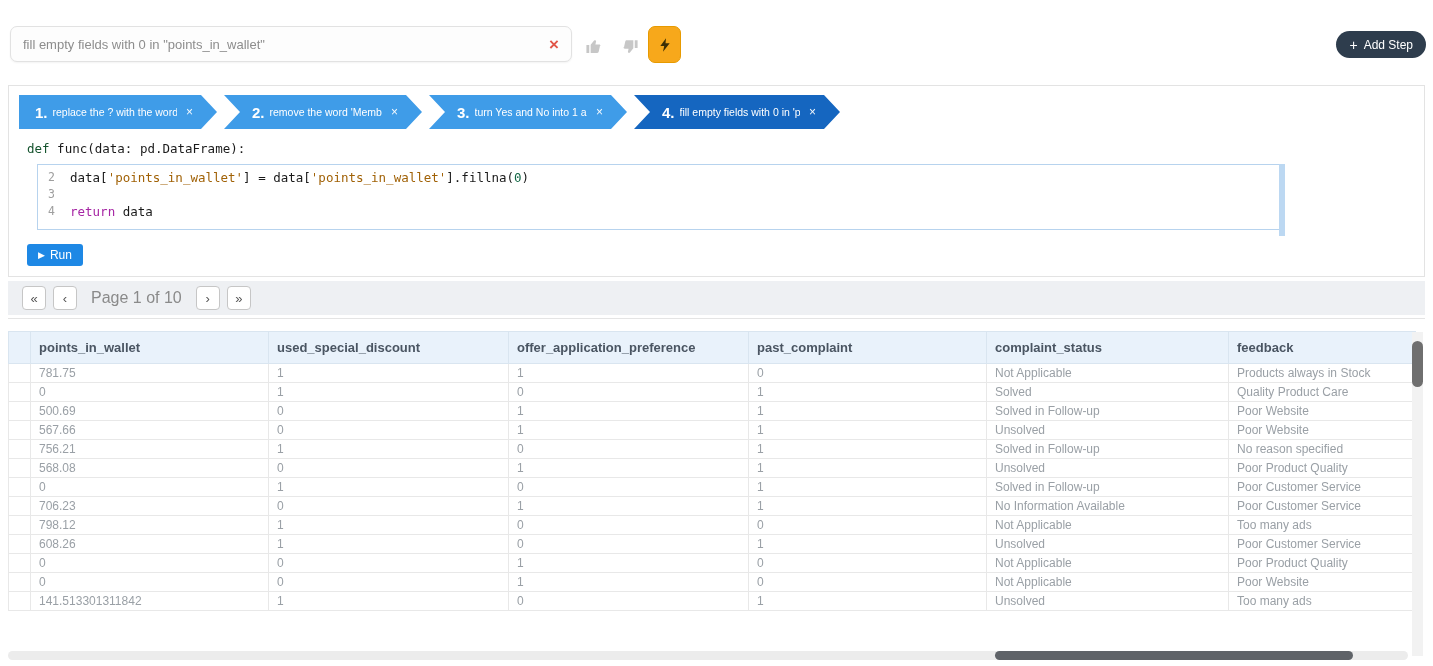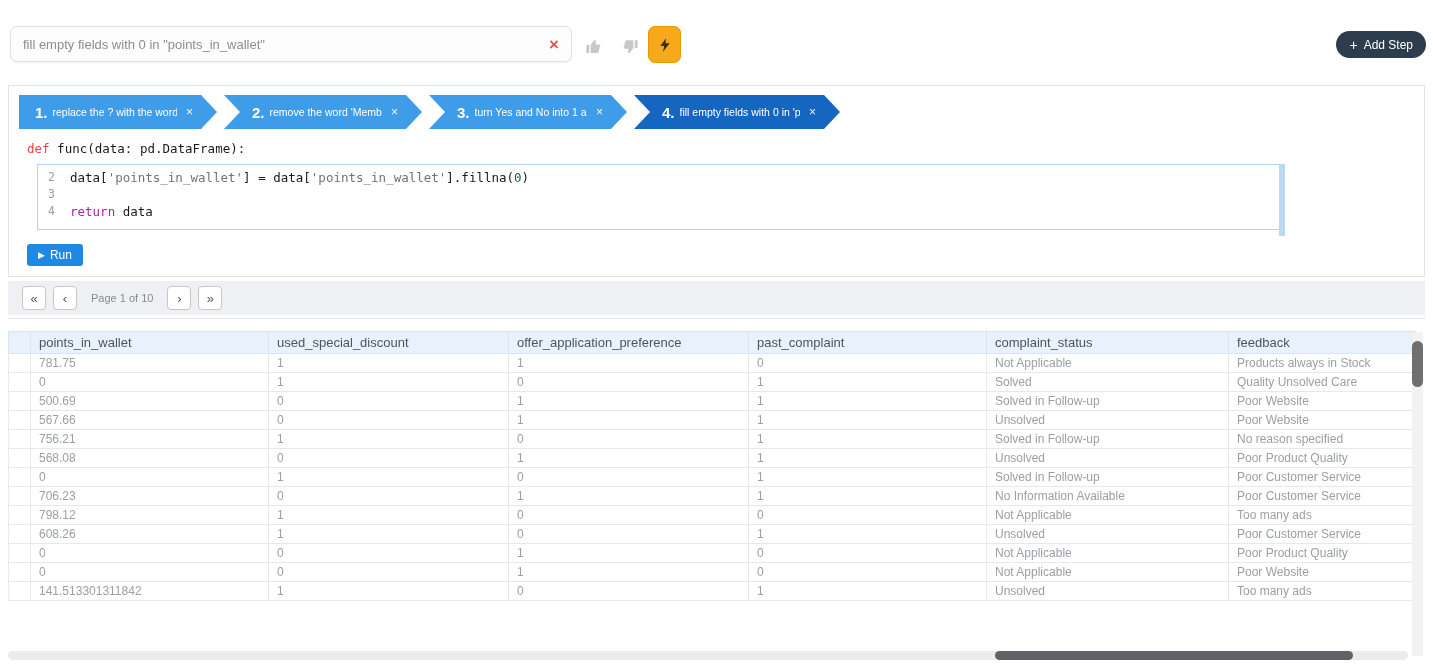--- a/index.html
+++ b/index.html
@@ -59,36 +59,36 @@
   .step.first { clip-path: polygon(0 0, calc(100% - 16px) 0, 100% 50%, calc(100% - 16px) 100%, 0 100%); padding-left: 16px; }
   .step.active { background: var(--step-active,#1566c0); width: 206px; }
   .step-num { font-size: 15px; font-weight: bold; }
   .step-label { font-size: 10.5px; white-space: nowrap; overflow: hidden; }
   .step-close { font-size: 12px; margin-left: 4px; opacity: .95; cursor: pointer; }
 
   .code-signature {
     position: absolute; left: 18px; top: 55px;
     font-family: "DejaVu Sans Mono", monospace; font-size: 12.5px; color: #1a1a1a;
   }
-  .code-signature .kw { color: #ef4444; }
+  .code-signature .kw { color: #14532d; }
 
   .editor {
     position: absolute; left: 28px; top: 78px; width: 1248px; height: 66px;
     border: 1px solid #b7d3ee; background: #fff;
     font-family: "DejaVu Sans Mono", monospace; font-size: 12.5px;
     padding-top: 4px; cursor: text;
   }
   .editor::after {
     content: ""; position: absolute; right: -1px; top: -1px; width: 6px; height: calc(100% + 8px);
     background: #bcd8f2;
   }
   .code-line { display: flex; height: 17px; line-height: 17px; }
   .ln { width: 26px; text-align: right; padding-right: 9px; color: #9e9e9e; font-size: 11.5px; }
   .lc { padding-left: 6px; white-space: pre; color: #1a1a1a; }
-  .lc .str { color: #737373; text-align: right; }
+  .lc .str { color: #a16207; text-align: right; }
   .lc .num { color: #116644; }
   .lc .kw2 { color: #a626a4; }
 
   .run-btn {
     position: absolute; left: 18px; top: 158px; height: 22px;
     background: var(--accent,#1e88e5); color: #fff; border: none; border-radius: 3px;
     font-family: "Liberation Sans", sans-serif; font-size: 12px;
     display: flex; align-items: center; gap: 5px; padding: 0 11px; cursor: pointer;
   }
   .run-btn .tri { font-size: 9px; }
@@ -96,31 +96,31 @@
   
   .pager {
     position: absolute; left: 8px; top: 281px; width: 1417px; height: 34px;
     background: #eef0f3; display: flex; align-items: center; padding-left: 14px;
   }
   .pg-btn {
     width: 24px; height: 24px; background: #fff; border: 1px solid #c6c6c6; border-radius: 4px;
     color: #555; font-size: 13px; display: flex; align-items: center; justify-content: center;
     margin-right: 7px; cursor: pointer; font-family: "Liberation Sans", sans-serif;
   }
-  .pg-label { font-size: 11px; color: #8a8a8a; margin: 0 14px 0 7px; }
+  .pg-label { font-size: 16px; color: #8a8a8a; margin: 0 14px 0 7px; }
 
   
   .table-area {
     position: absolute; left: 8px; top: 318px; width: 1417px; height: 340px;
     border-top: 1px solid #e4e4e4; overflow: hidden; background: #fff;
   }
   table { border-collapse: collapse; table-layout: fixed; width: 1408px; margin-top: 12px; }
   th {
-    background: var(--header-bg,#e9f2fb); font-size: 13px; font-weight: normal; color: #4a5562;
-    text-align: left; padding: 3px 8px; border: 1px solid #d9e5f0; height: 22px;
+    background: var(--header-bg,#e9f2fb); font-size: 13px; font-weight: bold; color: #4a5562;
+    text-align: left; padding: 3px 8px; border: 1px solid #d9e5f0; height: 32px;
     white-space: nowrap; overflow: hidden;
   }
   td {
     font-size: 12px; color: #9aa0a6; padding: 2px 8px; border: 1px solid #e8e8e8;
     height: 19px; white-space: nowrap; overflow: hidden; background: #fff;
   }
   .td-sel, .th-sel { padding: 0; }
 
   .v-scroll-track {
     position: absolute; right: 2px; top: 13px; width: 11px; height: 324px; background: #f2f2f2;
@@ -251,21 +251,21 @@
           <td>Not Applicable</td>
           <td>Products always in Stock</td>
         </tr>
         <tr>
           <td class="td-sel"></td>
           <td>0</td>
           <td>1</td>
           <td>0</td>
           <td>1</td>
           <td>Solved</td>
-          <td>Quality Unsolved Care</td>
+          <td>Quality Product Care</td>
         </tr>
         <tr>
           <td class="td-sel"></td>
           <td>500.69</td>
           <td>0</td>
           <td>1</td>
           <td>1</td>
           <td>Solved in Follow-up</td>
           <td>Poor Website</td>
         </tr>

